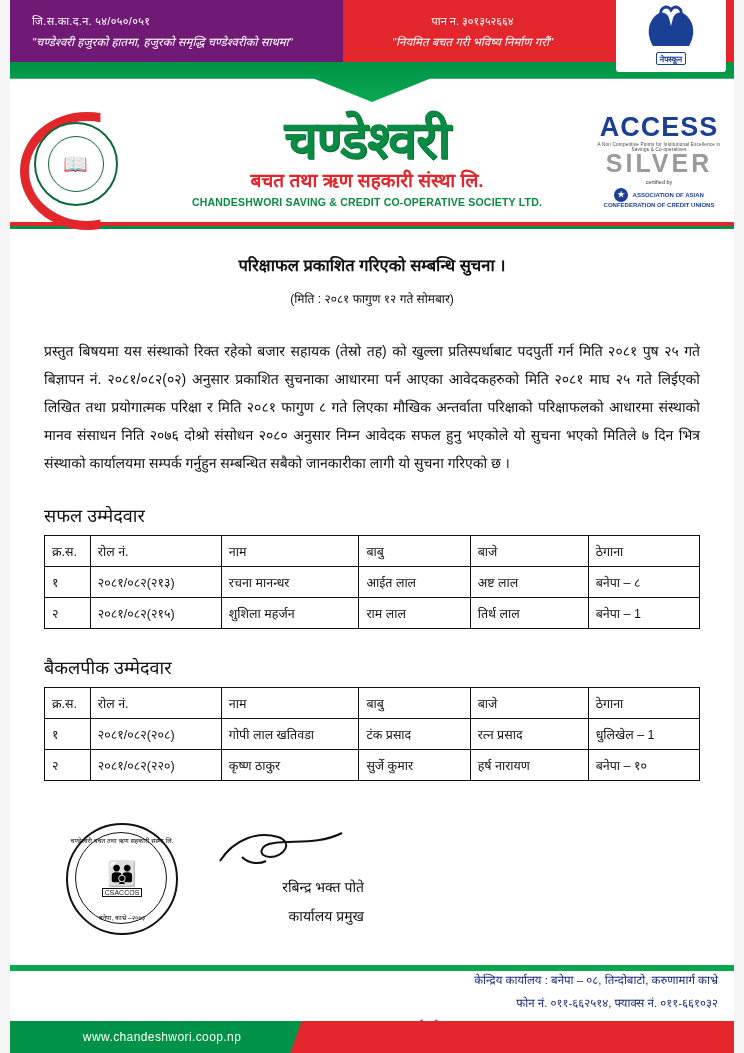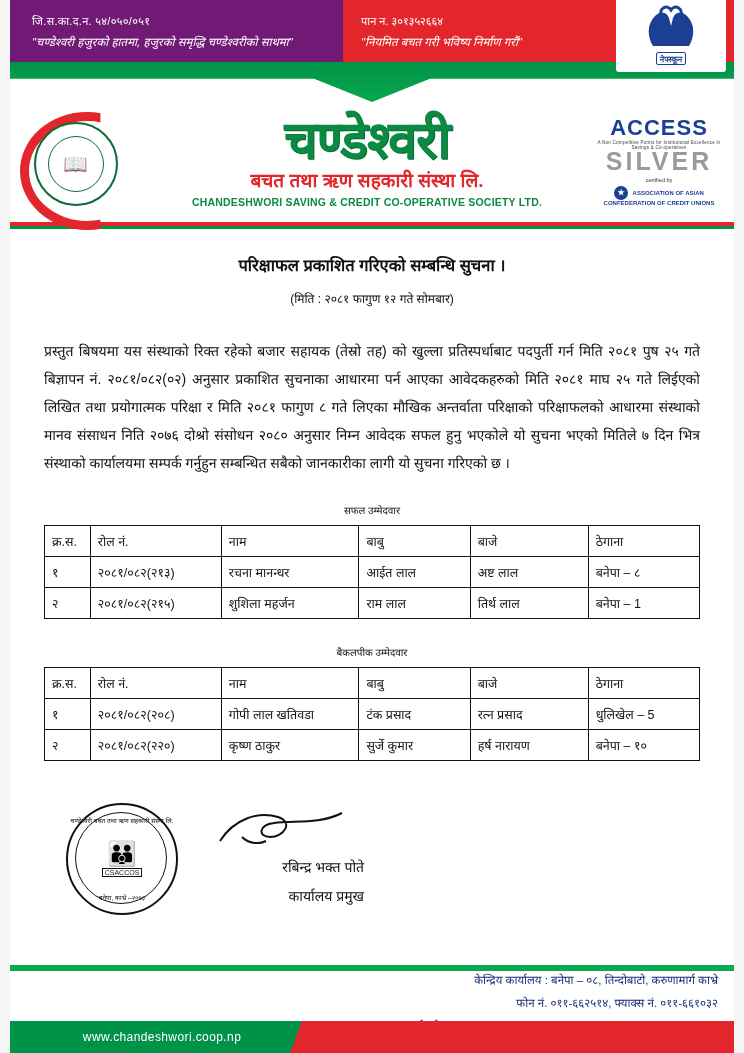--- a/index.html
+++ b/index.html
@@ -37,20 +37,21 @@
   .top-left .line1{font-size:11px;letter-spacing:.3px;}
   .top-left .line2{font-size:11.5px;font-style:italic;margin-top:6px;}
   .top-right{
     flex:1;
     background:#e3262b;
     color:#fff;
     display:flex;flex-direction:column;justify-content:center;
     padding:4px 150px 4px 18px;
     box-sizing:border-box;
     position:relative;
+    text-align:center;
   }
   .top-right .line1{font-size:11px;}
   .top-right .line2{font-size:11.5px;font-style:italic;margin-top:6px;}
   .nefscun{
     position:absolute;right:8px;top:-4px;
     width:110px;height:76px;
     background:#fff;
     border-radius:3px;
     display:flex;flex-direction:column;align-items:center;justify-content:center;
     z-index:5;
@@ -111,21 +112,21 @@
   .brand .nep2{
     font-size:19px;font-weight:bold;color:#e3262b;margin-top:2px;
   }
   .brand .eng{
     font-size:10.5px;font-weight:bold;color:#0a8a43;margin-top:3px;letter-spacing:.2px;
   }
   .logo-right{
     width:130px;flex:none;text-align:center;
   }
   .access{
-    font-size:22px;font-weight:bold;color:#1b3f94;letter-spacing:1px;line-height:1;
+    font-size:27px;font-weight:bold;color:#1b3f94;letter-spacing:1px;line-height:1;
   }
   .access-sub{font-size:4.6px;color:#444;letter-spacing:.2px;margin-top:1px;}
   .silver{
     font-size:25px;font-weight:bold;color:#9b9b9b;letter-spacing:3px;line-height:1;
     margin-top:-1px;
   }
   .certified{font-size:5.5px;color:#333;margin-top:3px;}
   .acu{
     font-size:6px;color:#1b3f94;margin-top:3px;font-weight:bold;line-height:1.2;
   }
@@ -146,21 +147,21 @@
   .subtitle{
     text-align:center;font-size:12px;margin-top:14px;
   }
   .para{
     margin-top:30px;
     font-size:14px;line-height:2.0;
     text-align:justify;
     text-justify:inter-word;
   }
   .sectionlabel{
-    font-size:10px;margin-top:26px;margin-bottom:8px;text-align:center;
+    font-size:18px;margin-top:26px;margin-bottom:8px;
   }
   table{
     border-collapse:collapse;width:100%;font-size:12.5px;border-radius:32px;
   }
   table th,table td{
     border:1px solid #111;padding:4px 7px;text-align:left;height:22px;
   }
   table th{font-weight:normal;}
   .col-sn{width:7%;}
   .col-roll{width:20%;}
@@ -347,21 +348,21 @@
           <th class="col-addr">ठेगाना</th>
         </tr>
       </thead>
       <tbody>
         <tr>
           <td>१</td>
           <td>२०८१/०८२(२०८)</td>
           <td>गोपी लाल खतिवडा</td>
           <td>टंक प्रसाद</td>
           <td>रत्न प्रसाद</td>
-          <td>धुलिखेल – 5</td>
+          <td>धुलिखेल – 1</td>
         </tr>
         <tr>
           <td>२</td>
           <td>२०८१/०८२(२२०)</td>
           <td>कृष्ण ठाकुर</td>
           <td>सुर्जे कुमार</td>
           <td>हर्ष नारायण</td>
           <td>बनेपा – १०</td>
         </tr>
       </tbody>

